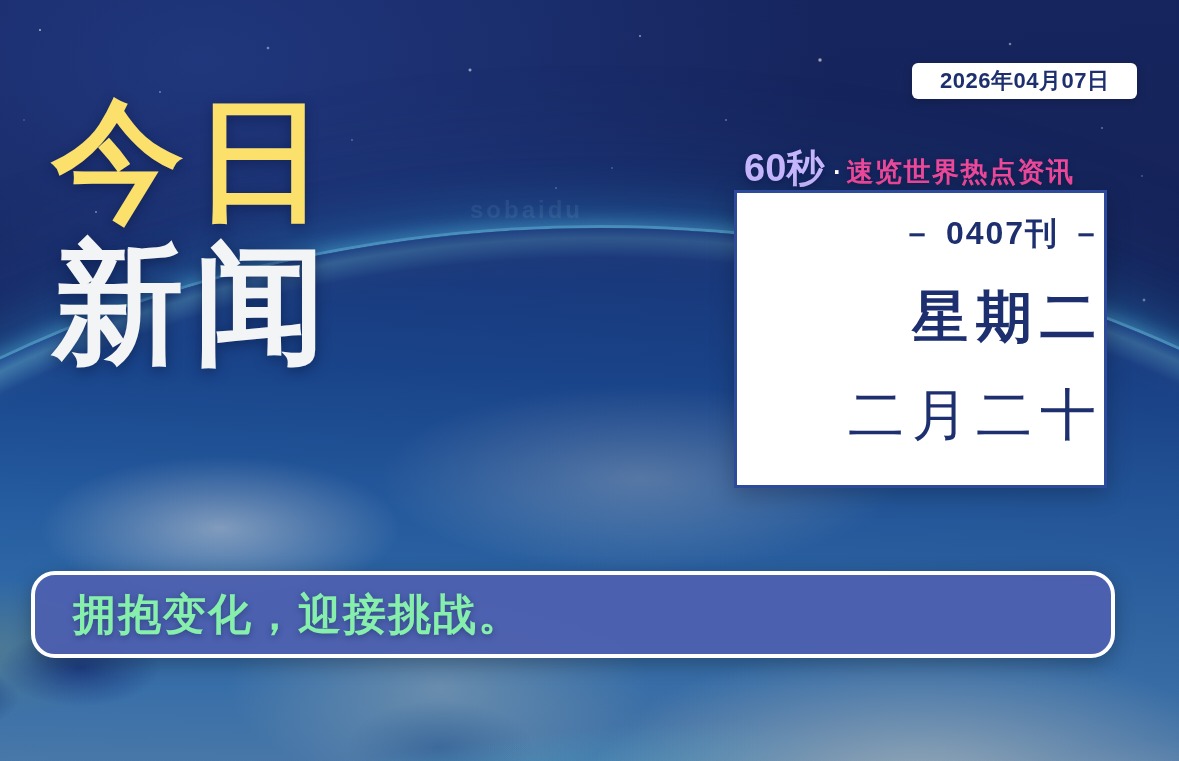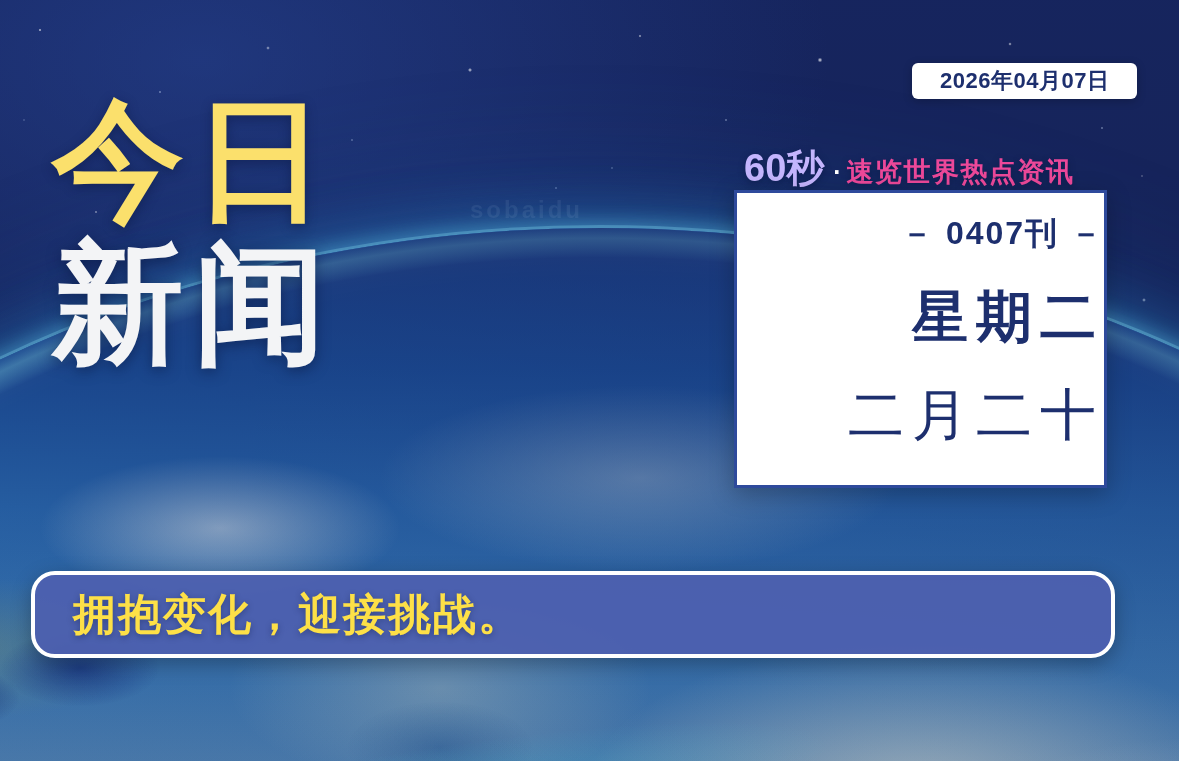--- a/index.html
+++ b/index.html
@@ -194,21 +194,21 @@
   .slogan{
     position:absolute;left:31px;top:571px;width:1084px;height:87px;
     background:rgba(77,96,175,.93);
     border:4px solid #ffffff;
     border-radius:24px;
     display:flex;align-items:center;
     box-shadow:0 6px 20px rgba(0,0,0,.28);
   }
   .slogan span{
     margin-left:38px;
-    font-size:43px;font-weight:700;color:#fde047;letter-spacing:2px;white-space:nowrap;
+    font-size:43px;font-weight:700;color:#86efac;letter-spacing:2px;white-space:nowrap;
     text-shadow:0 2px 6px rgba(10,20,60,.35);
   }
 </style>
 </head>
 <body>
 
 <div id="poster">
 
   <div class="space"></div>
   <div class="stars"></div>

